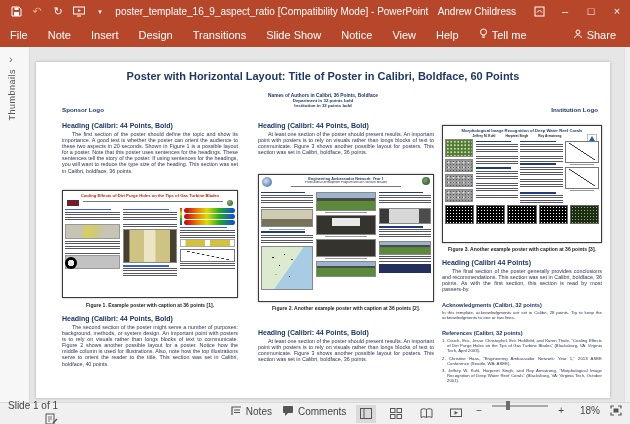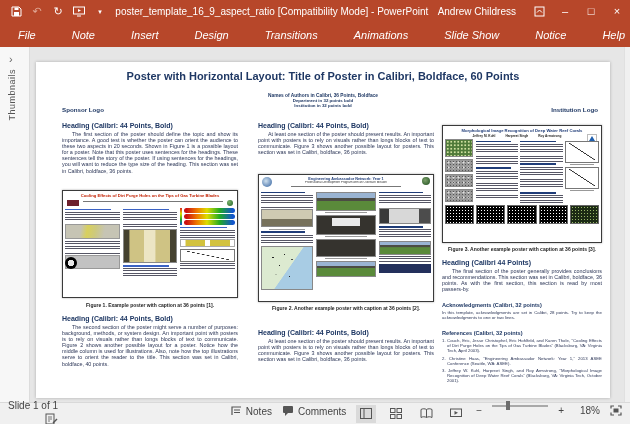--- a/index.html
+++ b/index.html
@@ -12,21 +12,21 @@
   .qat .ic { width:12px; height:12px; display:flex; align-items:center; justify-content:center; font-size:11px; line-height:1; }
   .qat .faded { color:#e0a896; }
   .qat svg { display:block; }
   .tb-title { flex:1; text-align:center; font-size:10px; color:#fff; white-space:nowrap; overflow:hidden; }
   .tb-user { font-size:10px; margin-right:10px; white-space:nowrap; }
   .winbtns { display:flex; align-items:center; }
   .winbtn { width:26px; height:22px; display:flex; align-items:center; justify-content:center; font-size:11px; color:#fff; }
 
   
   .ribbon { position:absolute; left:0; top:22px; width:630px; height:25px; background:#b7472a; display:flex; align-items:center; color:#fff; font-size:11px; }
-  .rtab { padding:0 18px; height:25px; display:flex; align-items:center; white-space:nowrap;font-style:italic; }
+  .rtab { padding:0 10px; height:25px; display:flex; align-items:center; white-space:nowrap; }
   .tellme { display:flex; align-items:center; gap:4px; padding:0 10px; }
   .share { margin-left:auto; display:flex; align-items:center; gap:4px; padding-right:14px; }
 
   
   .workspace { position:absolute; left:0; top:47px; width:630px; height:355px; background:#e6e6e6; }
   .thumbstrip { position:absolute; left:0; top:0; width:30px; height:355px; background:#f7f7f7; border-right:1px solid #dcdcdc; }
   .thumbstrip .chev { position:absolute; left:9px; top:6px; font-size:11px; color:#666; }
   .thumbstrip .vlabel { position:absolute; left:7px; top:22px; writing-mode:vertical-rl; transform:rotate(180deg); font-size:9px; color:#555; letter-spacing:.5px; }
   .vscroll { position:absolute; right:0; top:0; width:6px; height:355px; background:#f0f0f0; border-left:1px solid #e0e0e0; }
 
@@ -157,23 +157,23 @@
     <span class="winbtn">×</span>
   </div>
 </div>
 
 <div class="ribbon">
   <span class="rtab">File</span>
   <span class="rtab">Note</span>
   <span class="rtab">Insert</span>
   <span class="rtab">Design</span>
   <span class="rtab">Transitions</span>
-  <span class="rtab">Animations</span>
   <span class="rtab">Slide Show</span>
   <span class="rtab">Notice</span>
+  <span class="rtab">View</span>
   <span class="rtab">Help</span>
   <span class="tellme">
     <span>
       <svg width="9" height="11" viewBox="0 0 9 11">
           <circle cx="4.5" cy="4" r="3" fill="none" stroke="#fff" stroke-width="1"></circle>
           <path d="M3 8h3M3.5 9.5h2" stroke="#fff" stroke-width="1"></path>
         </svg>
     </span>
     <span>Tell me</span>
   </span>

